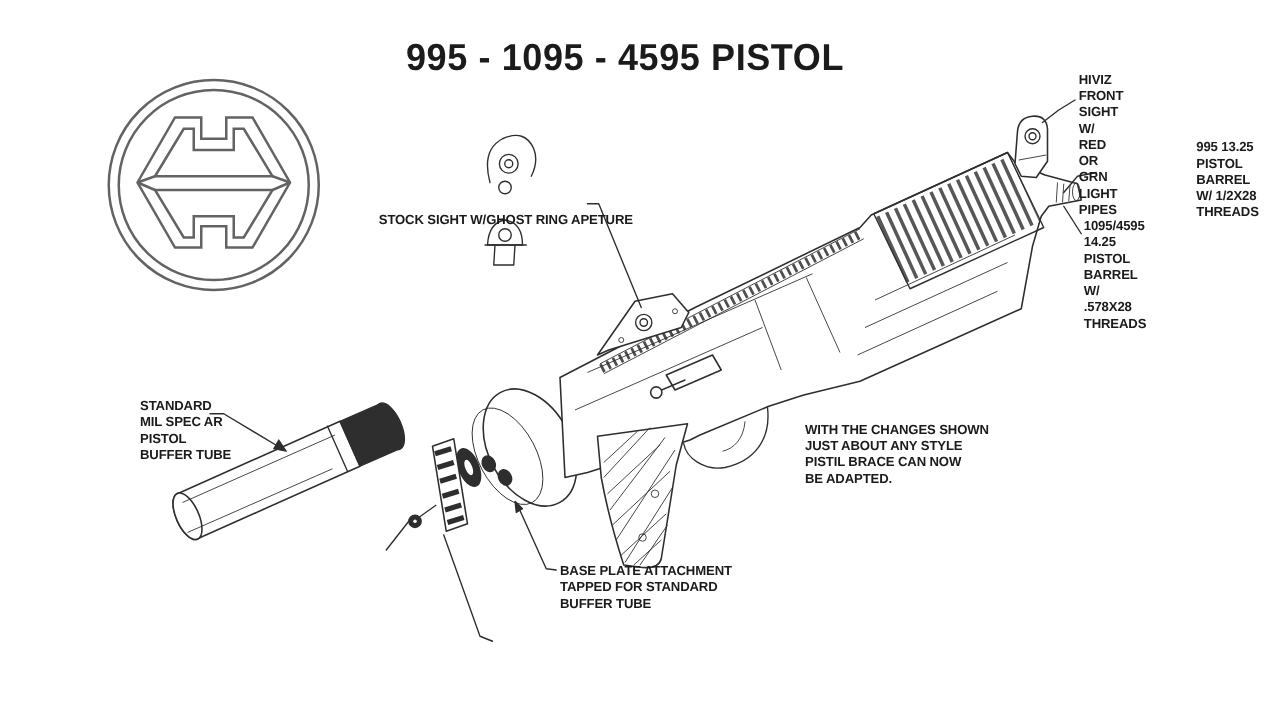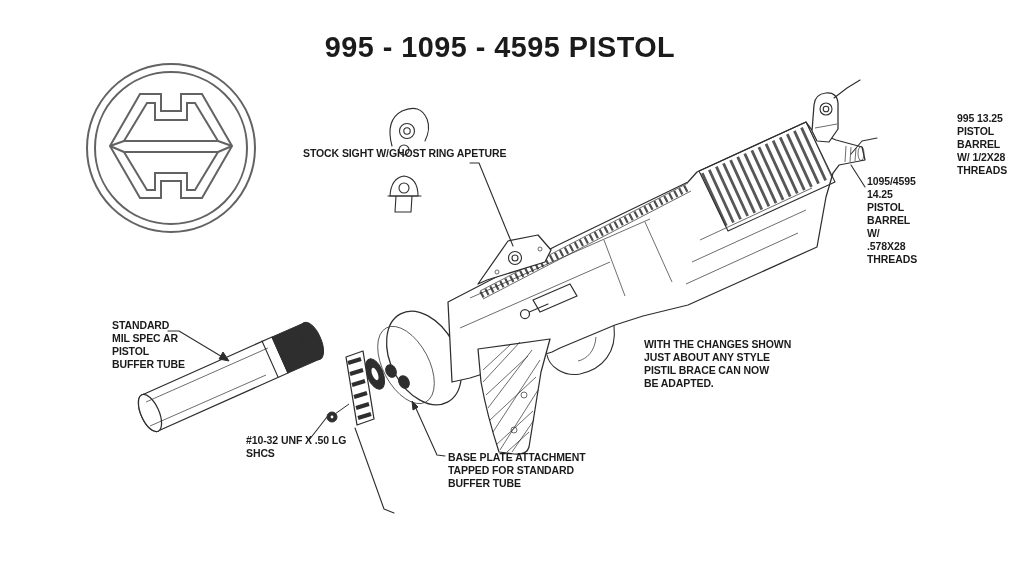--- a/index.html
+++ b/index.html
@@ -169,35 +169,36 @@
       <path class="ln" d="M865,187 L851,165"></path>
       <path class="ln" d="M168,331 L179,331 L224,358"></path>
       <polygon class="dark" points="229,361 219,359 223,352"></polygon>
       <path class="ln" d="M327,417 L309,440"></path>
       <path class="ln" d="M414,404 L437,455 L445,456"></path>
       <polygon class="dark" points="412,401 418,407 413,410"></polygon>
       <path class="ln" d="M355,428 L384,509 L394,513"></path>
     </g>
   </svg>
 
-  <div class="label" style="left:303px;top:147px;">STOCK SIGHT W/GHOST RING APETURE</div>
+  <div class="label" style="left:303px;top:170px;">STOCK SIGHT W/GHOST RING APETURE</div>
+  <div class="label" style="left:863px;top:58px;">HIVIZ FRONT SIGHT
+W/ RED OR GRN
+LIGHT PIPES</div>
   <div class="label" style="left:923px;top:112px;margin-left:34px;">995 13.25
 PISTOL BARREL
 W/ 1/2X28
 THREADS</div>
   <div class="label" style="left:867px;top:175px;">1095/4595 14.25
 PISTOL BARREL
 W/ .578X28
 THREADS</div>
   <div class="label" style="left:112px;top:295px;margin-top:24px;">STANDARD
 MIL SPEC AR
 PISTOL
 BUFFER TUBE</div>
-  <div class="label" style="left:246px;top:434px;">#10-32 UNF X .50 LG
-SHCS</div>
   <div class="label" style="left:448px;top:451px;">BASE PLATE ATTACHMENT
 TAPPED FOR STANDARD
 BUFFER TUBE</div>
   <div class="label" style="left:632px;top:338px;margin-left:12px;">WITH THE CHANGES SHOWN
 JUST ABOUT ANY STYLE
 PISTIL BRACE CAN NOW
 BE ADAPTED.</div>
 
 </div>
 

